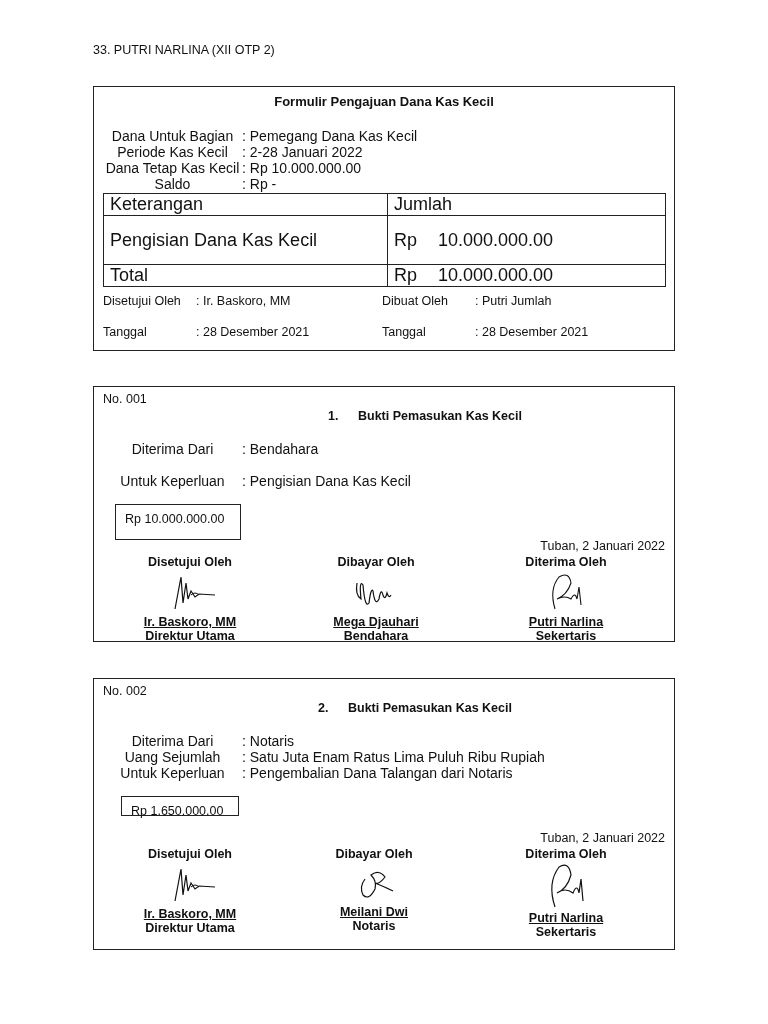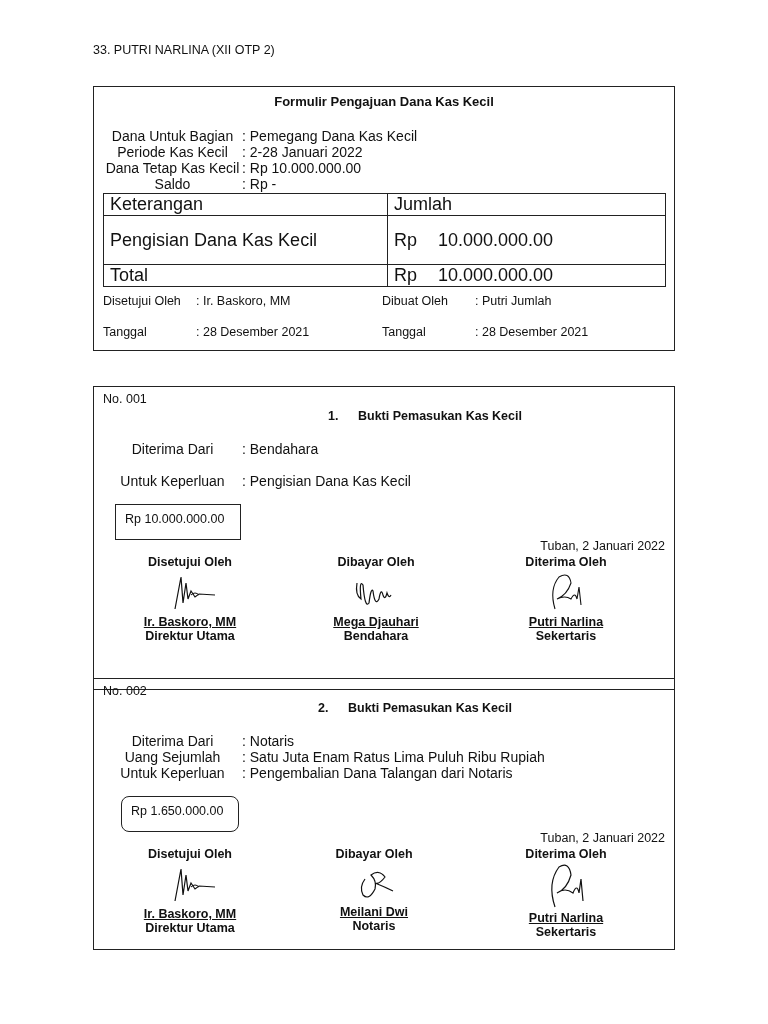--- a/index.html
+++ b/index.html
@@ -5,21 +5,21 @@
   html, body { margin: 0; padding: 0; }
   body {
     width: 768px; height: 1024px; background: #ffffff; position: relative;
     font-family: "Liberation Sans", sans-serif; color: #111; font-size: 12.5px;
     overflow: hidden;
   }
   .abs { position: absolute; }
   .page-heading { left: 93px; top: 43px; font-size: 12.5px; }
   .box { position: absolute; border: 1px solid #222; box-sizing: border-box; }
   .form-box { left: 93px; top: 86px; width: 582px; height: 265px; }
-  .r1-box { left: 93px; top: 386px; width: 582px; height: 304px; }
+  .r1-box { left: 93px; top: 386px; width: 582px; height: 256px; }
   .r2-box { left: 93px; top: 678px; width: 582px; height: 272px; }
   .bold { font-weight: bold; }
   .center-title { position: absolute; left: 0; right: 0; text-align: center; font-weight: bold; font-size: 13px; }
   .kv { position: absolute; left: 9px; font-size: 14px; line-height: 16.5px; text-align: center; }
   .kv .k { display: inline-block; width: 139px; }
   table.kas { position: absolute; left: 9px; top: 106px; width: 563px; border-collapse: collapse; font-size: 18px; }
   table.kas td { border: 1px solid #222; padding: 0 6px; vertical-align: middle; }
   table.kas td.c1 { width: 271px; }
   .rp { display: inline-block; width: 44px; }
   .sig-row { position: absolute; font-size: 12.5px; }
@@ -134,21 +134,21 @@
   <div class="kv" style="top:54px;">
     <span class="k">Diterima Dari</span><span>: Notaris</span>
   </div>
   <div class="kv" style="top:70px;">
     <span class="k">Uang Sejumlah</span><span>: Satu Juta Enam Ratus Lima Puluh Ribu Rupiah</span>
   </div>
   <div class="kv" style="top:86px;">
     <span class="k">Untuk Keperluan</span><span>: Pengembalian Dana Talangan dari Notaris</span>
   </div>
 
-  <div class="amount-box" style="left:27px; top:117px; width:118px; height:36px;border-radius:8px;">Rp  1.650.000.00</div>
+  <div class="amount-box" style="left:27px; top:117px; width:118px; height:20px;">Rp  1.650.000.00</div>
 
   <div class="abs" style="right:9px; top:152px;">Tuban, 2 Januari 2022</div>
 
   <div class="sign-col" style="left:16px; top:168px;">
     <div>Disetujui Oleh</div>
     <svg width="70" height="46" viewBox="0 0 70 46">
       <path d="M20 40 L26 8 L28 34 L31 14 L33 30 L36 22 L40 28 L44 25 L60 26" fill="none" stroke="#111" stroke-width="1.2"></path>
       <path d="M36 26 Q40 22 44 26" fill="none" stroke="#111" stroke-width="1"></path>
     </svg>
     <div class="name">Ir. Baskoro, MM</div>

